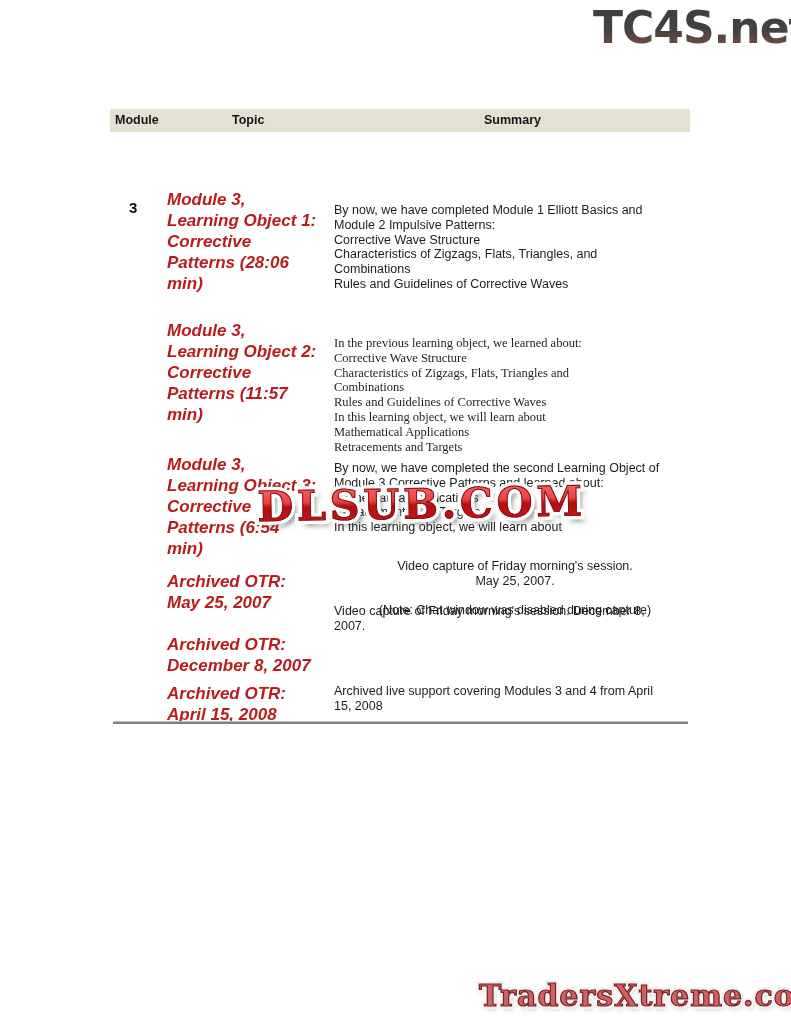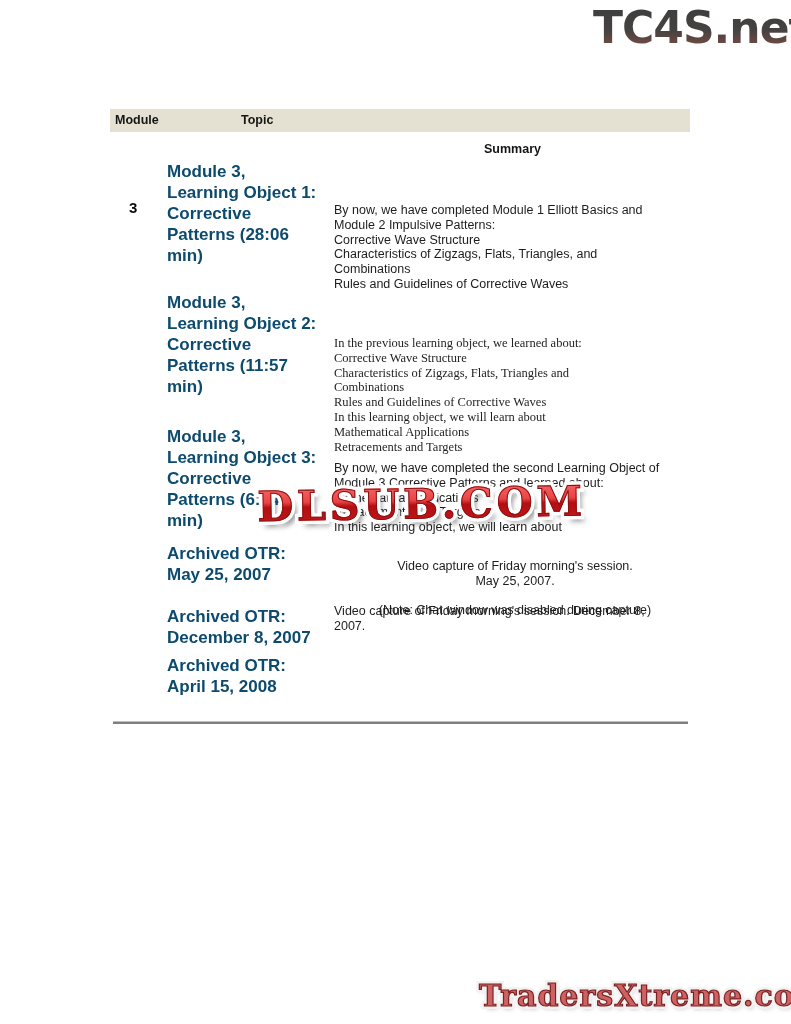--- a/index.html
+++ b/index.html
@@ -24,32 +24,32 @@
   
   .header-bar{
     position:absolute;left:110px;top:109px;width:580px;height:23px;
     background:#e4e1d2;
   }
   .header-bar .h{
     position:absolute;top:4px;
     font-size:12.5px;font-weight:bold;color:#151515;white-space:nowrap;text-align:right;
   }
   .h-module{left:5px;}
-  .h-topic{left:122px;margin-left:9px;}
-  .h-summary{left:374px;margin-top:29px;}
+  .h-topic{left:122px;}
+  .h-summary{left:374px;}
 
   
   .module-num{
     position:absolute;left:129px;top:199px;
     font-size:15px;font-weight:bold;color:#0b0b0b;
   }
   .topic{
     position:absolute;left:167px;width:175px;
-    font-size:17px;font-weight:bold;
-    color:#0c4a6e;line-height:21px;white-space:pre-line;
+    font-size:17px;font-weight:bold;font-style:italic;
+    color:#b91c1c;line-height:21px;white-space:pre-line;margin-top:28px;
   }
   .summary{
     position:absolute;left:334px;width:362px;
     font-size:12.5px;color:#1d1d1d;line-height:14.8px;white-space:pre-line;margin-top:26px;
   }
   .topic-1{top:161px;} .summary-1{top:177px;}
   .topic-2{top:292px;} .summary-2{top:310px;font-family:Liberation Serif, serif;}
   .topic-3{top:426px;} .summary-3{top:435px;}
   .topic-4{top:543px;} .summary-4{top:533px;text-align:center;}
   .topic-5{top:606px;} .summary-5{top:578px;}
@@ -156,20 +156,22 @@
 
 (Note: Chat window was disabled during capture)</div>
 
   <div class="topic topic-5">Archived OTR:
 December 8, 2007</div>
   <div class="summary summary-5">Video capture of Friday morning's session. December 8,
 2007.</div>
 
   <div class="topic topic-6">Archived OTR:
 April 15, 2008</div>
+  <div class="summary summary-6">Archived live support covering Modules 3 and 4 from April
+15, 2008</div>
 
   <div class="divider"></div>
 
   <div class="watermark">
     <span class="layer back">DLSUB.COM</span>
     <span class="layer front">DLSUB.COM</span>
   </div>
 
   <div class="footer-logo">
     <span class="layer back">TradersXtreme.com</span>

